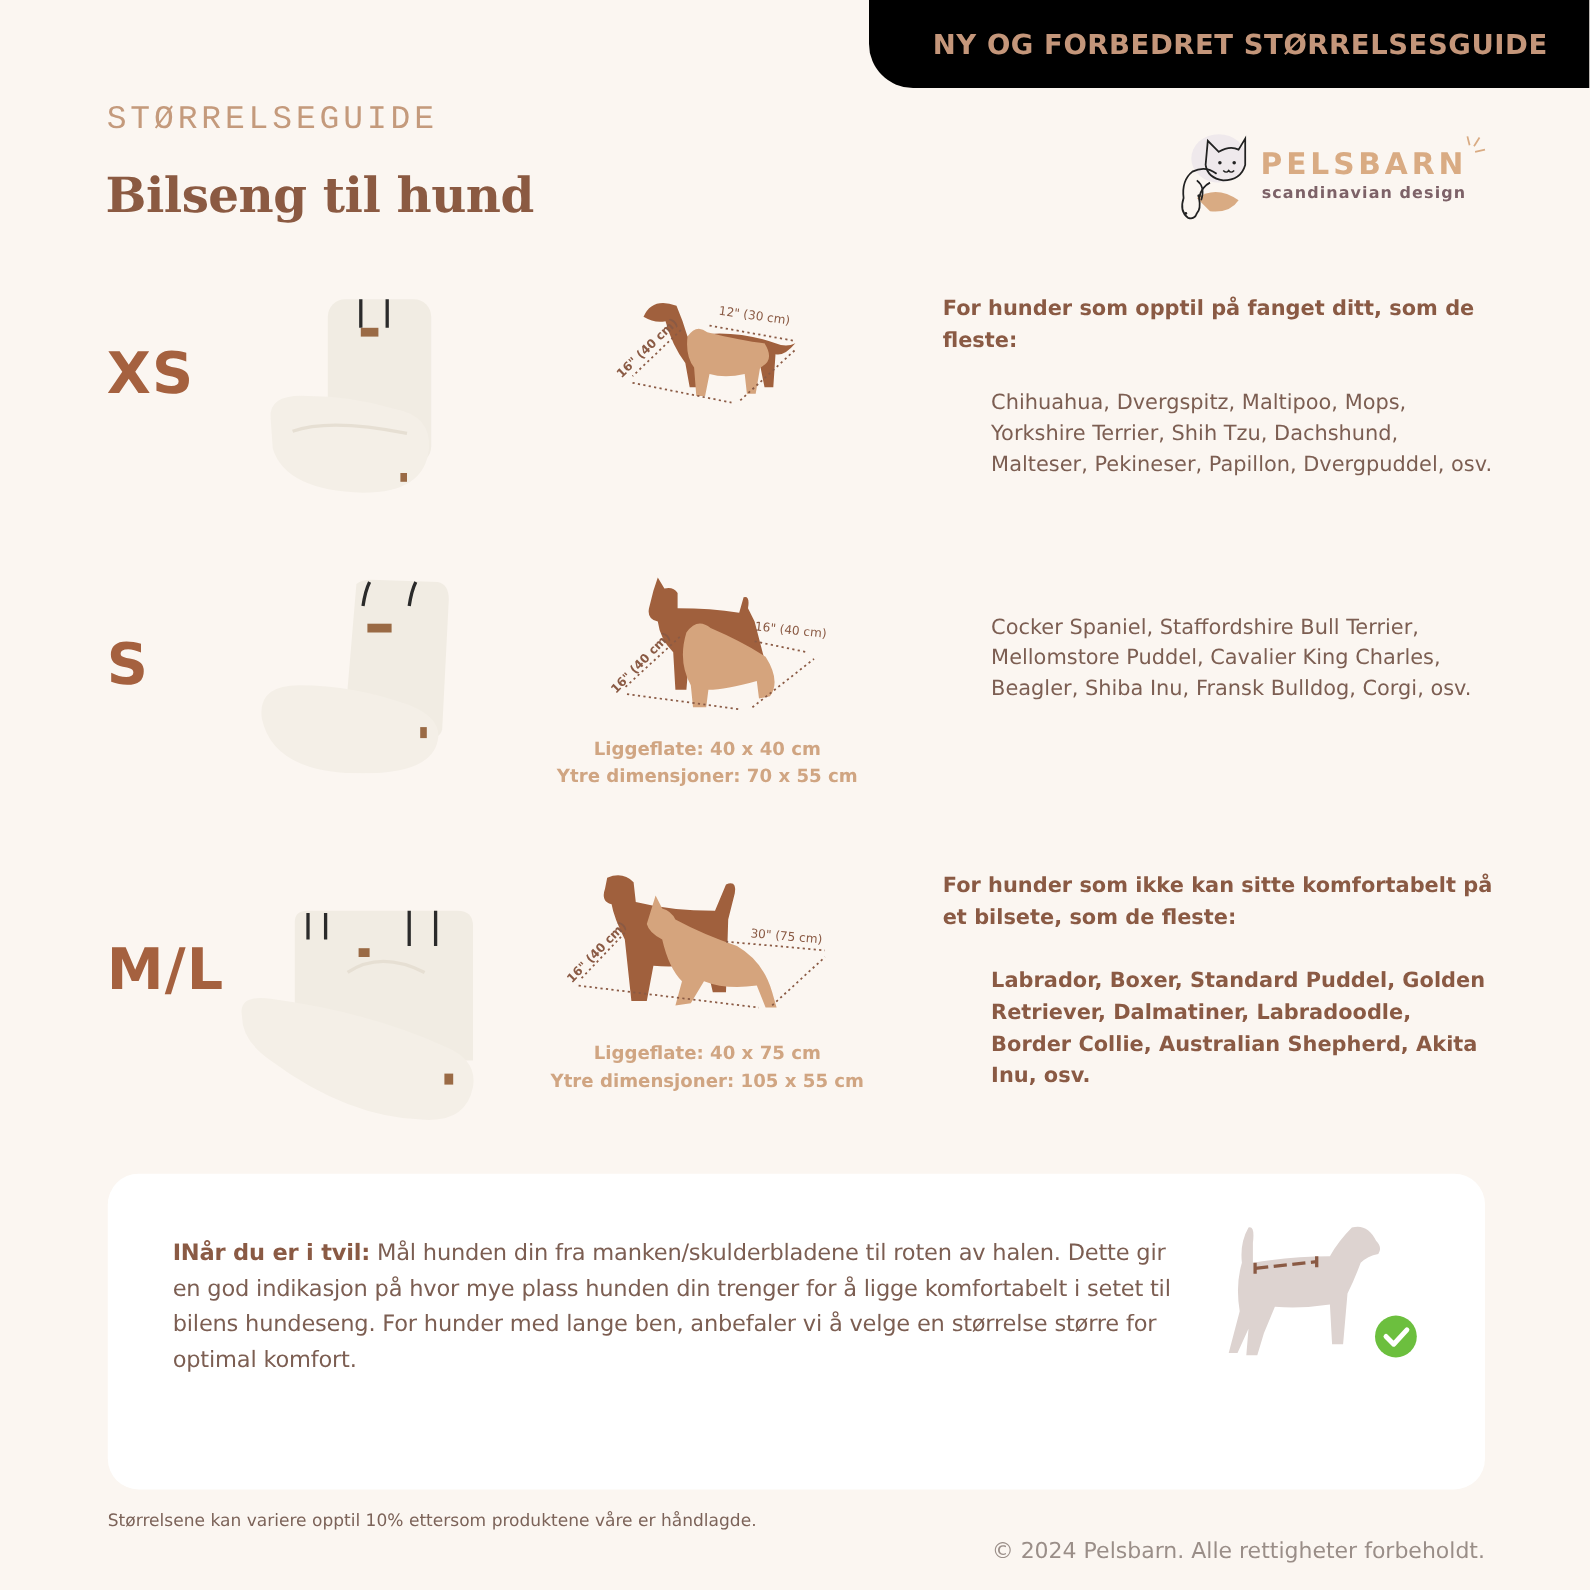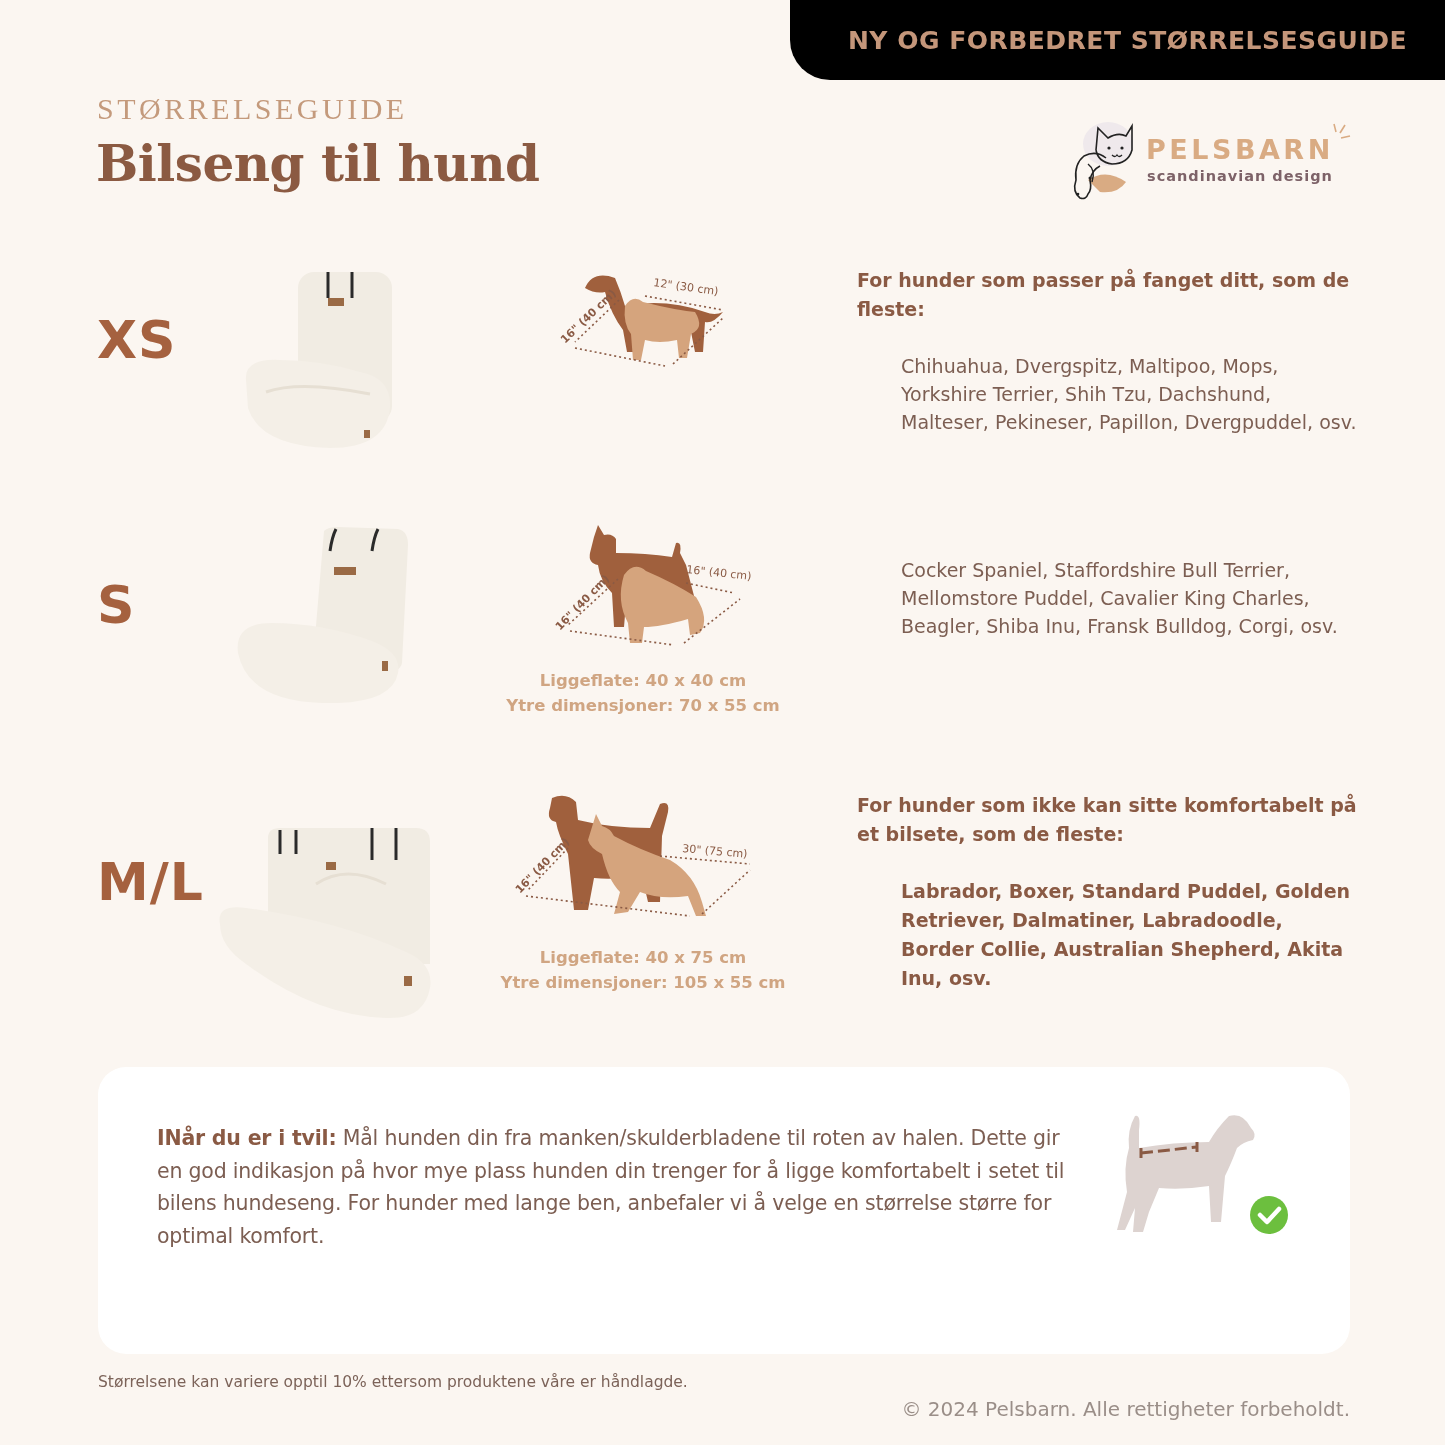--- a/index.html
+++ b/index.html
@@ -11,26 +11,26 @@
     background: #000000; border-bottom-left-radius: 40px;
     display: flex; align-items: center; justify-content: center; padding-left: 20px;
   }
   .top-banner span {
     font-family: "DejaVu Sans", sans-serif; font-weight: bold; font-size: 25px;
     color: #c4967a; letter-spacing: 0.5px;
   }
 
   .eyebrow {
     position: absolute; left: 97px; top: 92px;
-    font-family: Liberation Serif, serif; font-size: 30px; font-weight: normal;
+    font-family: Liberation Mono, monospace; font-size: 30px; font-weight: normal;
     color: #c49a7c; letter-spacing: 3.5px;
   }
   .page-title {
-    position: absolute; left: 96px; top: 134px;
-    font-family: "DejaVu Serif", serif; font-weight: bold; font-size: 50px;
+    position: absolute; left: 96px; top: 153px;
+    font-family: "DejaVu Serif", serif; font-weight: bold; font-size: 44px;
     color: #8b5a42; letter-spacing: -0.5px;
   }
 
   .logo { position: absolute; left: 1066px; top: 120px; width: 290px; height: 85px; }
   .logo-name {
     position: absolute; left: 80px; top: 14px;
     font-family: "DejaVu Sans", sans-serif; font-weight: bold; font-size: 27px;
     color: #d9ab83; letter-spacing: 3.5px;
   }
   .logo-tag {
@@ -140,21 +140,21 @@
       <line x1="20" y1="80" x2="110" y2="98"></line>
       <line x1="118" y1="96" x2="168" y2="50"></line>
       <line x1="90" y1="28" x2="168" y2="42"></line>
     </g>
     <text x="10" y="76" transform="rotate(-44 10 76)" font-family="DejaVu Sans, sans-serif" font-size="11" fill="#8a5a44"><tspan font-weight="bold">16" (40 cm)</tspan></text>
     <text x="98" y="18" transform="rotate(8 98 18)" font-family="DejaVu Sans, sans-serif" font-size="11" fill="#8a5a44"><tspan>12" (30 cm)</tspan></text>
   </svg>
 
 
   <div class="desc" style="top:16px">
-    <div class="desc-heading">For hunder som passer på fanget ditt, som de fleste:</div>
+    <div class="desc-heading">For hunder som opptil på fanget ditt, som de fleste:</div>
     <div class="desc-breeds">Chihuahua, Dvergspitz, Maltipoo, Mops, Yorkshire Terrier, Shih Tzu, Dachshund, Malteser, Pekineser, Papillon, Dvergpuddel, osv.</div>
   </div>
 </div>
 
 <div class="size-row" style="top:515px;height:220px">
   <div class="size-label" style="top:60px">S</div>
 
   <svg class="bed" width="180" height="180" viewBox="0 0 180 180" style="left:232px;top:8px">
     <path d="M92 8 Q96 4 106 4 L166 6 Q176 8 176 22 L170 140 Q168 150 150 150 L80 150 Z" fill="#f1ece3"></path>
     <path d="M6 130 Q2 100 40 100 Q90 100 140 118 Q170 130 166 150 Q160 182 90 180 Q16 178 6 130 Z" fill="#f4efe7"></path>

